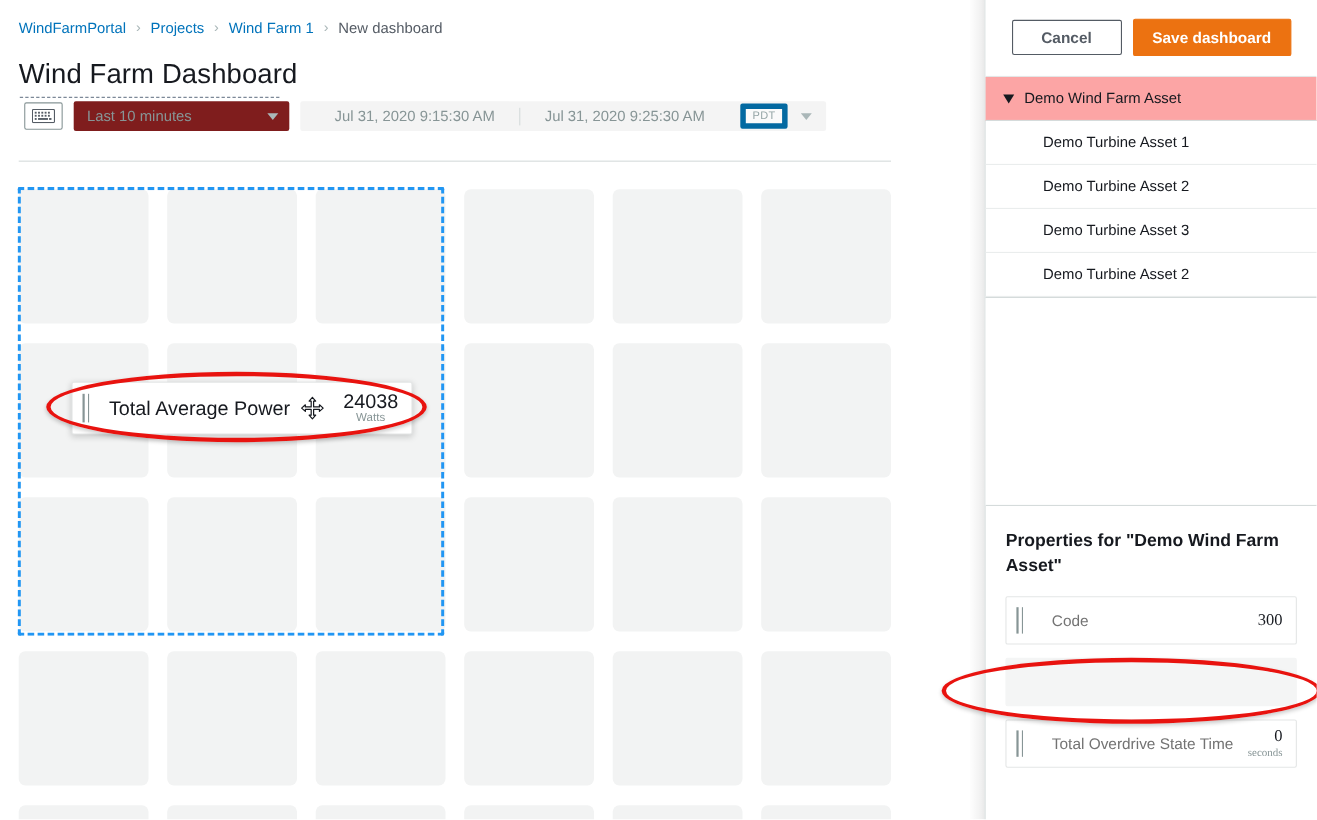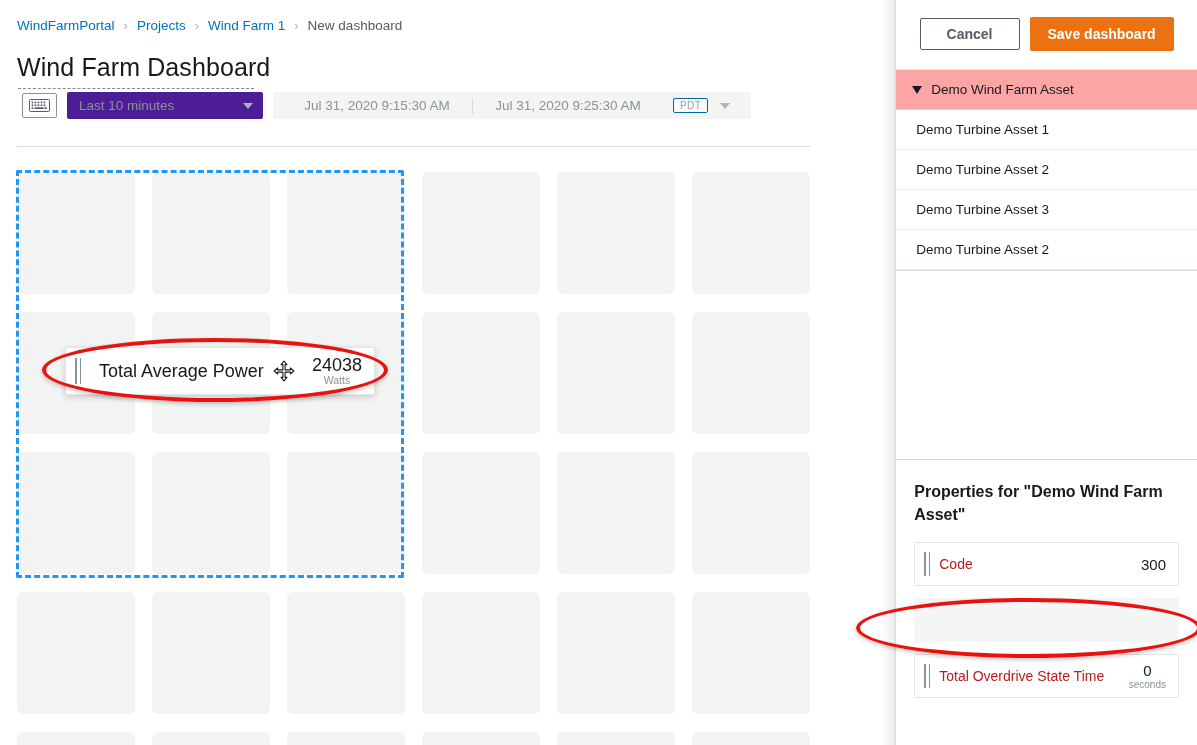--- a/index.html
+++ b/index.html
@@ -100,21 +100,21 @@
     align-items: center;
     justify-content: center;
     box-sizing: border-box;
   }
   .kb-icon svg { display: block; }
 
   .range-select {
     margin-left: 10px;
     width: 196px;
     height: 27px;
-    background: #4c1d95;
+    background: #7f1d1d;
     border-radius: 2px;
     display: flex;
     align-items: center;
     justify-content: space-between;
     padding: 0 10px 0 12px;
     box-sizing: border-box;
     color: #879596;
     font-size: 13.5px;
   }
   .caret-dn {
@@ -141,21 +141,21 @@
     width: 190px;
     text-align: center;
   }
   .abs-divider {
     width: 1px;
     height: 16px;
     background: #d5dbdb;
   }
   .tz-chip {
     margin-left: 10px;
-    border: 1px solid #0369a1;
+    border: 5px solid #0369a1;
     border-radius: 2px;
     padding: 1px 6px;
     font-size: 10px;
     color: #95a5a6;
     letter-spacing: 0.4px;
     background: #fafafa;
   }
   .tz-caret {
     margin-left: 12px;
     width: 0; height: 0;
@@ -335,21 +335,21 @@
     border-bottom: 1px solid #d5dbdb;
   }
   .asset-caret {
     margin-left: 16px;
     width: 0; height: 0;
     border-left: 5.5px solid transparent;
     border-right: 5.5px solid transparent;
     border-top: 8px solid #16191f;
   }
   .asset-row.selected .asset-name { margin-left: 9px; }
-  .asset-name { margin-left: 20px; }
+  .asset-name { margin-left: 52px; }
 
   .asset-spacer {
     flex: 1 1 auto;
     background: #ffffff;
     border-bottom: 1px solid #d5dbdb;
   }
 
   .props {
     flex: 0 0 auto;
     padding: 20px 18px 0 18px;
@@ -368,29 +368,30 @@
     background: #ffffff;
     border: 1px solid #e4e6e6;
     border-radius: 2px;
     display: flex;
     align-items: center;
     box-sizing: border-box;
     cursor: grab;
   }
   .prop-row .grip i { height: 24px; }
   .prop-label {
-    margin-left: 9px;
+    margin-left: 26px;
     font-size: 14px;
-    color: #b91c1c;
+    color: #737373;
   }
   .prop-value-wrap {
     margin-left: auto;
     margin-right: 12px;
-    text-align: center;
+    text-align: right;
     line-height: 1.05;
+    font-family: Liberation Serif, serif;
   }
   .prop-value { font-size: 15px; color: #16191f; }
   .prop-unit { font-size: 10px; color: #879596; margin-top: 1px; }
 
   .prop-dropzone {
     height: 44px;
     margin: 12px 0;
     background: #f4f5f5;
     border-radius: 2px;
   }

